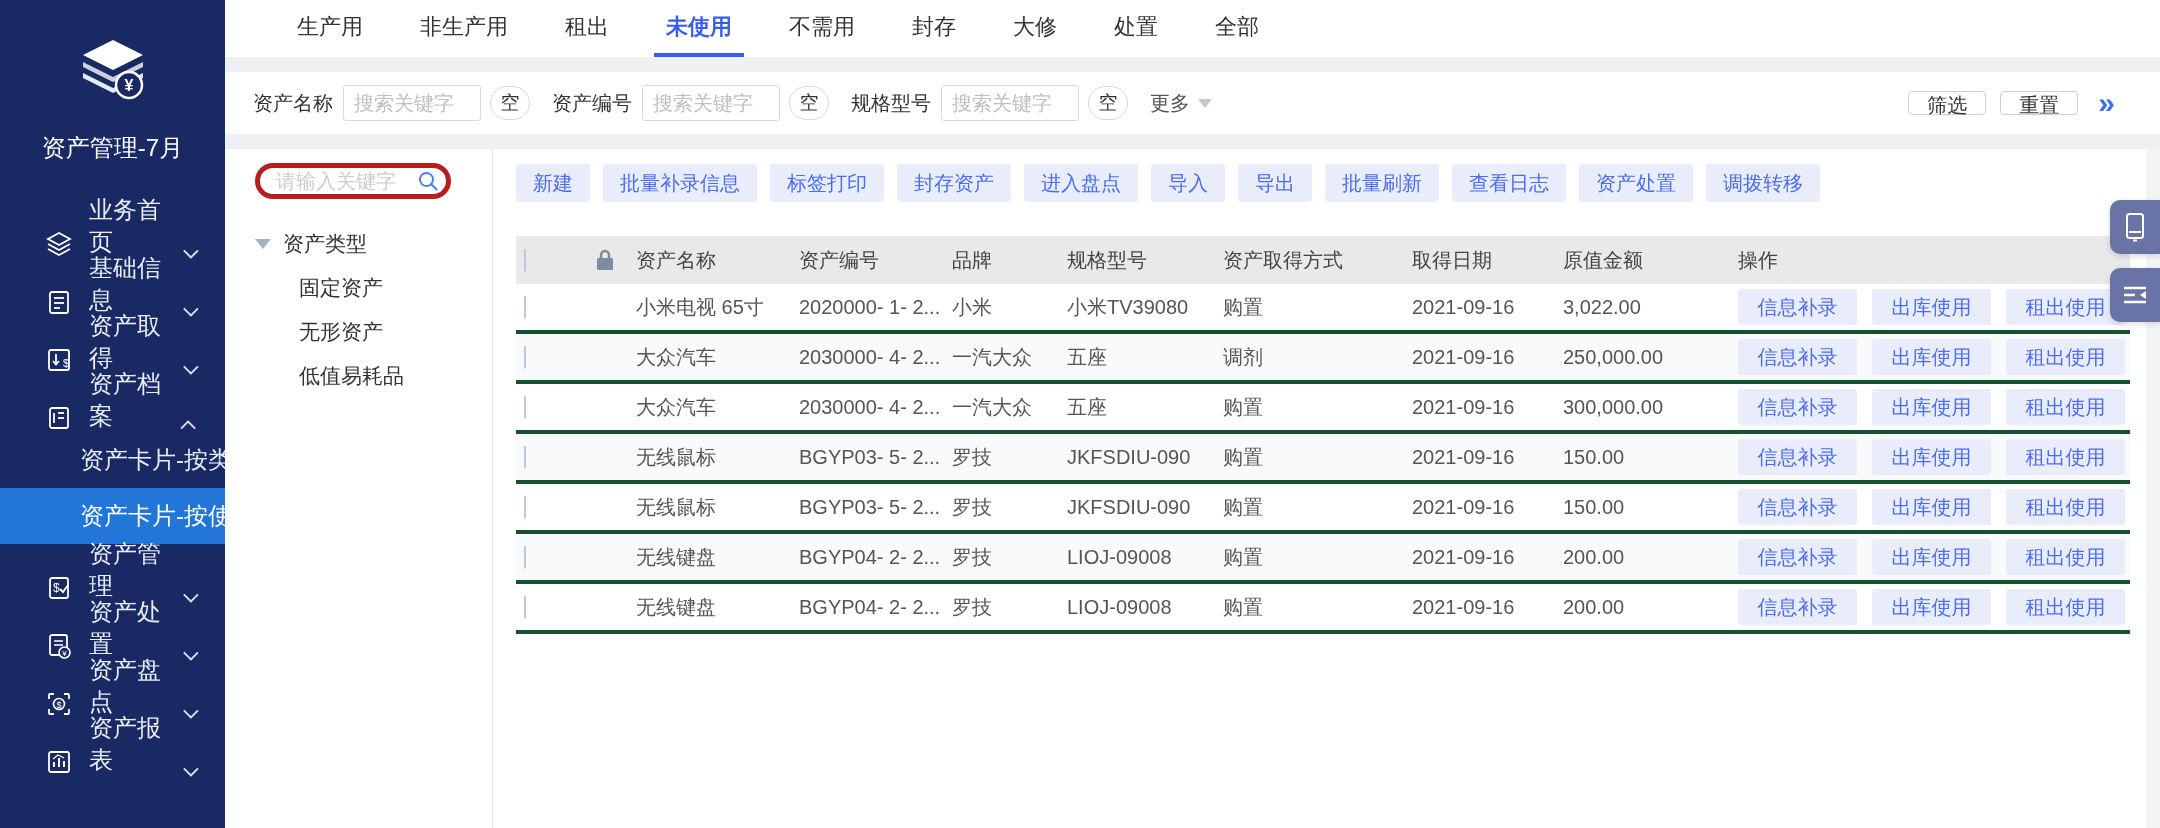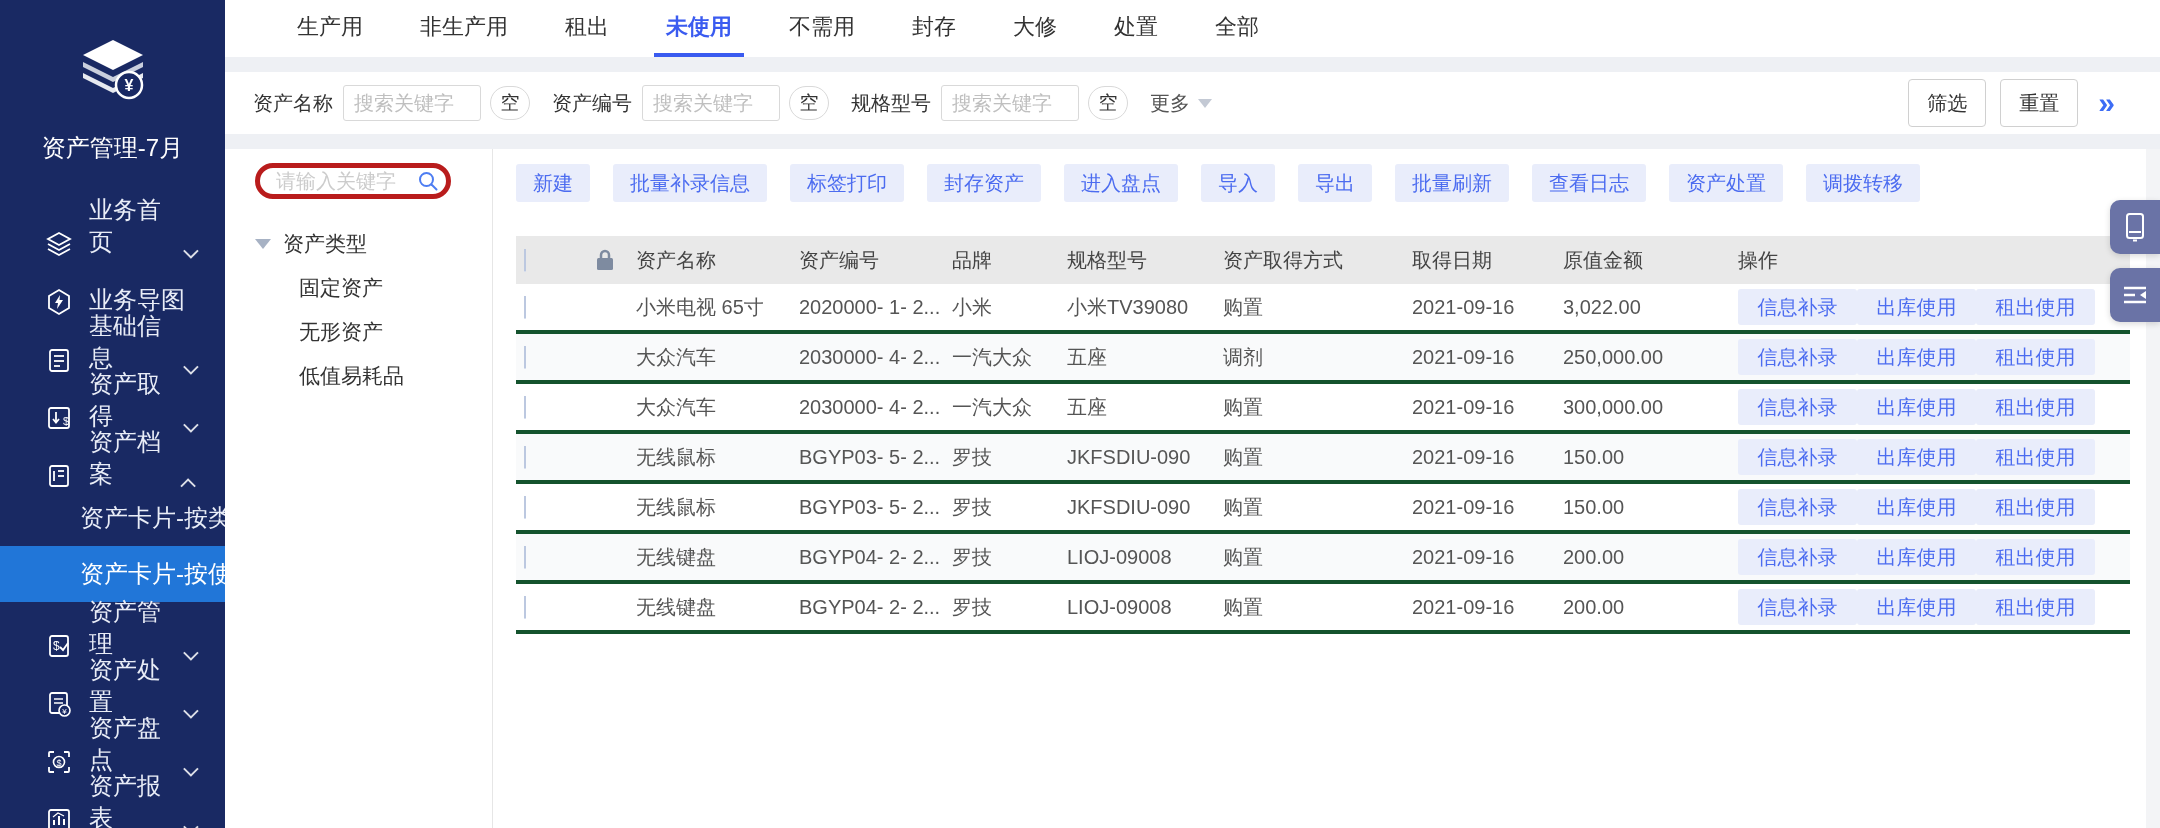--- a/index.html
+++ b/index.html
@@ -40,53 +40,53 @@
   .finput { width:138px; height:36px; border:1px solid #d9d9d9; border-radius:3px;
     font-size:20px; padding:0 10px; color:#333; outline:none; }
   .finput::placeholder { color:#bfbfbf; }
   .fpill { width:40px; height:34px; margin-left:9px; border:1px solid #d9d9d9;
     border-radius:17px; font-size:19px; color:#333; display:flex; align-items:center;
     justify-content:center; background:#fff; cursor:pointer; }
   .more { display:flex; align-items:center; font-size:20px; color:#555; cursor:pointer; }
   .tri-down { width:0; height:0; border-left:7px solid transparent; border-right:7px solid transparent;
     border-top:9px solid #c3c9d4; margin-left:8px; }
   .fb-right { margin-left:auto; display:flex; align-items:center; gap:14px; }
-  .btn-plain { min-width:78px; height:48px; background:#fff; border:1px solid #d0d0d0;
+  .btn-plain { min-width:78px; height:24px; background:#fff; border:1px solid #d0d0d0;
     border-radius:4px; font-size:20px; color:#333; cursor:pointer;
     font-family:inherit; }
   .dbl-chev { font-size:30px; color:#3d6df5; font-weight:bold; margin-left:6px;
     cursor:pointer; line-height:1; }
 
   .content { position:absolute; top:149px; left:0; right:0; bottom:0; display:flex;
     background:#ffffff; }
   .tree-panel { width:268px; border-right:1px solid #e6e6e6; padding:14px 24px 0 30px; }
   .tree-search { position:relative; width:196px; }
   .tree-search input { width:196px; height:36px; border:5px solid #b91c1c; border-radius:18px;
     padding:0 38px 0 16px; font-size:20px; color:#333; outline:none; }
   .tree-search input::placeholder { color:#cccccc; }
   .tree-search .mag { position:absolute; right:12px; top:7px; }
   .tree { margin-top:24px; font-size:21px; color:#333; }
   .tree-root { display:flex; align-items:center; cursor:pointer;margin-top:31px; }
   .tree-root .tri { width:0; height:0; border-left:8px solid transparent;
     border-right:8px solid transparent; border-top:10px solid #a7b2c4; margin-right:12px; }
   .tree-child { margin:16px 0 0 44px; cursor:pointer; white-space:nowrap; }
 
   .table-panel { flex:1; position:relative; padding:10px 30px 0 23px; }
-  .toolbar { display:flex; gap:23px; margin-top:5px; flex-wrap:nowrap; }
+  .toolbar { display:flex; gap:13px; margin-top:5px; flex-wrap:nowrap; }
   .tbtn { height:38px; padding:0 17px; background:#e9edfb; color:#4c6cf0; font-size:20px;
     border:none; border-radius:3px; cursor:pointer; white-space:nowrap; font-family:inherit; }
   .grid { display:grid; grid-template-columns:66px 54px 163px 153px 115px 156px 189px 151px 163px 1fr;
     align-items:center; }
   .thead { margin-top:34px; height:48px; background:#e9e9e9; color:#444; font-size:20px; }
   .trow { height:50px; font-size:20px; color:#555; border-bottom:4px solid #14532d; background:#fff; }
   .trow:nth-child(even) { background:#f9fafb; }
   .cb { width:23px; height:23px; border:1px solid #bcc8e0; border-radius:3px; background:#fff;
     margin-left:8px; cursor:pointer; }
   .cell { overflow:hidden; white-space:nowrap; text-overflow:ellipsis; padding-right:8px; }
-  .opcell { display:flex; padding-left:12px; }
+  .opcell { display:flex; gap:15px; padding-left:12px; }
   .abtn { width:119px; height:36px; background:#e9edfb; color:#4c6cf0; font-size:20px;
     border:none; border-radius:3px; cursor:pointer; font-family:inherit; }
   .lockcell { display:flex; justify-content:center; }
 
   .scroll-track { position:absolute; right:0; top:149px; width:14px; height:679px;
     background:#f3f4f6; }
   .float-btn { position:absolute; right:0; width:50px; height:54px; background:#6a73a6;
     border-radius:10px 0 0 10px; display:flex; align-items:center; justify-content:center;
     cursor:pointer; box-shadow:0 2px 6px rgba(0,0,0,.15); }
   #float-phone { top:200px; }
@@ -110,29 +110,20 @@
       <div class="nav-item">
         <span class="nicon">
           <svg width="28" height="28" viewBox="0 0 28 28">
             <polygon points="14,3 25,9 14,15 3,9" fill="none" stroke="#fff" stroke-width="1.8"></polygon>
             <polyline points="3,14 14,20 25,14" fill="none" stroke="#fff" stroke-width="1.8"></polyline>
             <polyline points="3,19 14,25 25,19" fill="none" stroke="#fff" stroke-width="1.8"></polyline>
           </svg>
         </span>
         <span class="nlabel">业务首页</span>
         <span class="chev down"></span>
-      </div>
-      <div class="nav-item">
-        <span class="nicon">
-          <svg width="28" height="28" viewBox="0 0 28 28">
-            <polygon points="14,2 24,8 24,20 14,26 4,20 4,8" fill="none" stroke="#fff" stroke-width="1.8"></polygon>
-            <polygon points="15,7 10,15 13,15 12,21 18,12 14.5,12" fill="#fff"></polygon>
-          </svg>
-        </span>
-        <span class="nlabel">业务导图</span>
       </div>
       <div class="nav-item">
         <span class="nicon">
           <svg width="28" height="28" viewBox="0 0 28 28">
             <rect x="5" y="4" width="18" height="21" rx="2" fill="none" stroke="#fff" stroke-width="1.8"></rect>
             <line x1="9" y1="10" x2="19" y2="10" stroke="#fff" stroke-width="1.8"></line>
             <line x1="9" y1="15" x2="19" y2="15" stroke="#fff" stroke-width="1.8"></line>
             <line x1="9" y1="20" x2="15" y2="20" stroke="#fff" stroke-width="1.8"></line>
           </svg>
         </span>

